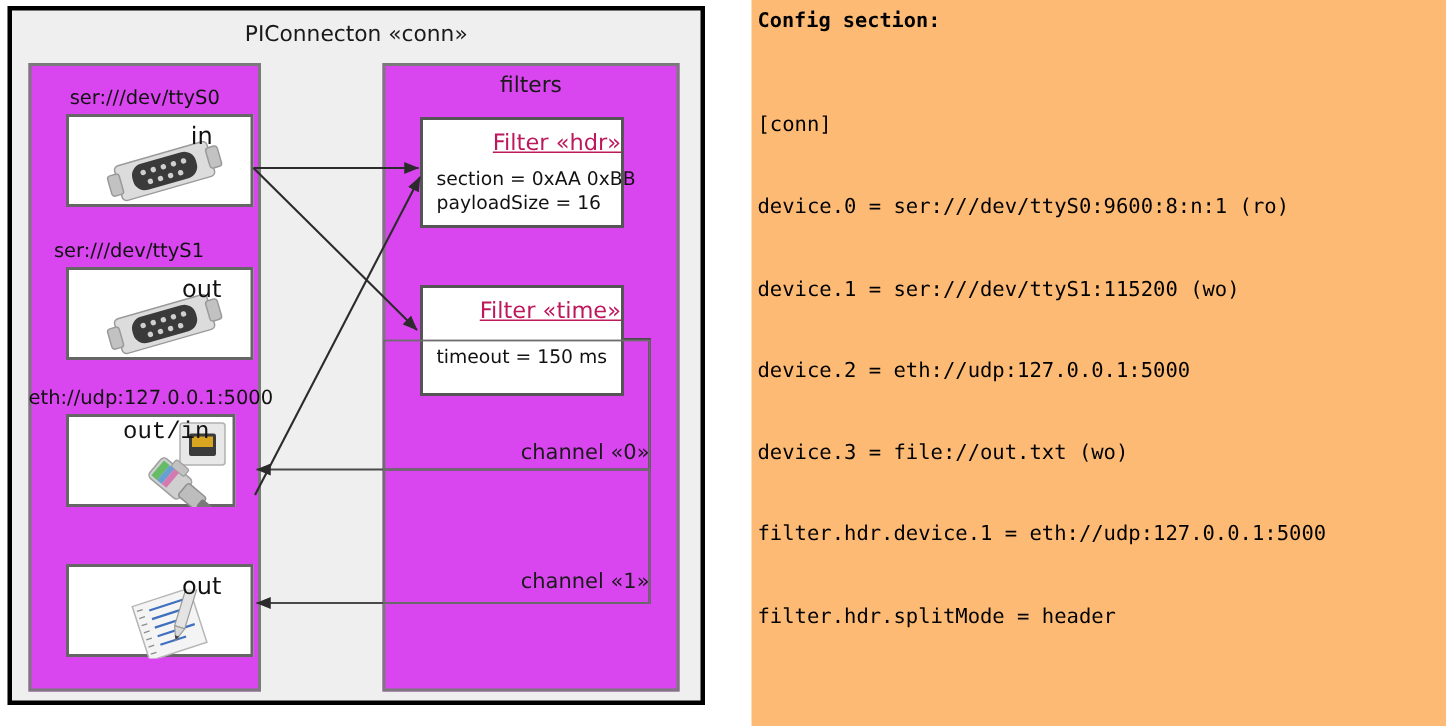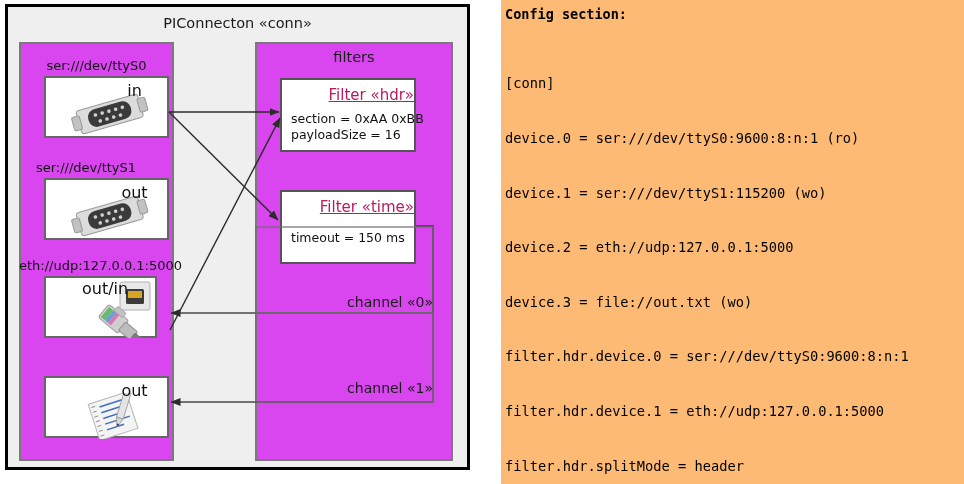--- a/index.html
+++ b/index.html
@@ -134,21 +134,21 @@
             <circle cx="43" cy="24" r="1.8"></circle>
               <circle cx="50" cy="24" r="1.8"></circle>
           </g>
           <rect x="2" y="13" width="8" height="14" rx="2" fill="#c2c2c2" stroke="#9a9a9a" stroke-width="1"></rect>
           <rect x="70" y="13" width="8" height="14" rx="2" fill="#c2c2c2" stroke="#9a9a9a" stroke-width="1"></rect>
         </g>
       </svg>
     </div>
 
     <div class="dev-label" style="left:19px;top:258px;width:155px;">eth://udp:127.0.0.1:5000</div>
-    <div class="dev-box" id="dev2" style="left:44px;top:276px;width:113px;height:62px;">
+    <div class="dev-box" id="dev2" style="left:44px;top:276px;width:113px;height:62px;font-family:Liberation Mono, monospace;">
       <div class="dev-name left" style="top:1px;">out/in</div>
       <svg class="icon" style="left:38px;top:2px;" width="84" height="58" viewBox="0 0 84 58">
         <rect x="36" y="2" width="30" height="28" rx="2" fill="#e8e8e8" stroke="#b0b0b0" stroke-width="1"></rect>
         <rect x="42" y="9" width="18" height="15" rx="1.5" fill="#3b3b3b"></rect>
         <rect x="44" y="11" width="14" height="7" fill="#d9a521"></rect>
         <g transform="rotate(40 30 40)">
           <rect x="16" y="31" width="26" height="17" rx="3" fill="#cfcfcf" stroke="#9f9f9f" stroke-width="1"></rect>
           <rect x="24" y="27" width="11" height="6" rx="1.5" fill="#c2c2c2" stroke="#9f9f9f" stroke-width="0.8"></rect>
           <rect x="40" y="34" width="16" height="11" rx="2" fill="#bdbdbd" stroke="#8f8f8f" stroke-width="1"></rect>
           <rect x="18" y="33" width="5" height="13" fill="#66bb66"></rect>
@@ -226,21 +226,20 @@
   </div>
 
   <div id="config">
     <div id="config-heading">Config section:</div>
     <div id="config-lines">
       <div>[conn]</div>
       <div>device.0 = ser:///dev/ttyS0:9600:8:n:1 (ro)</div>
       <div>device.1 = ser:///dev/ttyS1:115200 (wo)</div>
       <div>device.2 = eth://udp:127.0.0.1:5000</div>
       <div>device.3 = file://out.txt (wo)</div>
-      <div>filter.hdr.device.0 = ser:///dev/ttyS0:9600:8:n:1</div>
       <div>filter.hdr.device.1 = eth://udp:127.0.0.1:5000</div>
       <div>filter.hdr.splitMode = header</div>
       
       
       
       
       
       
       
       

